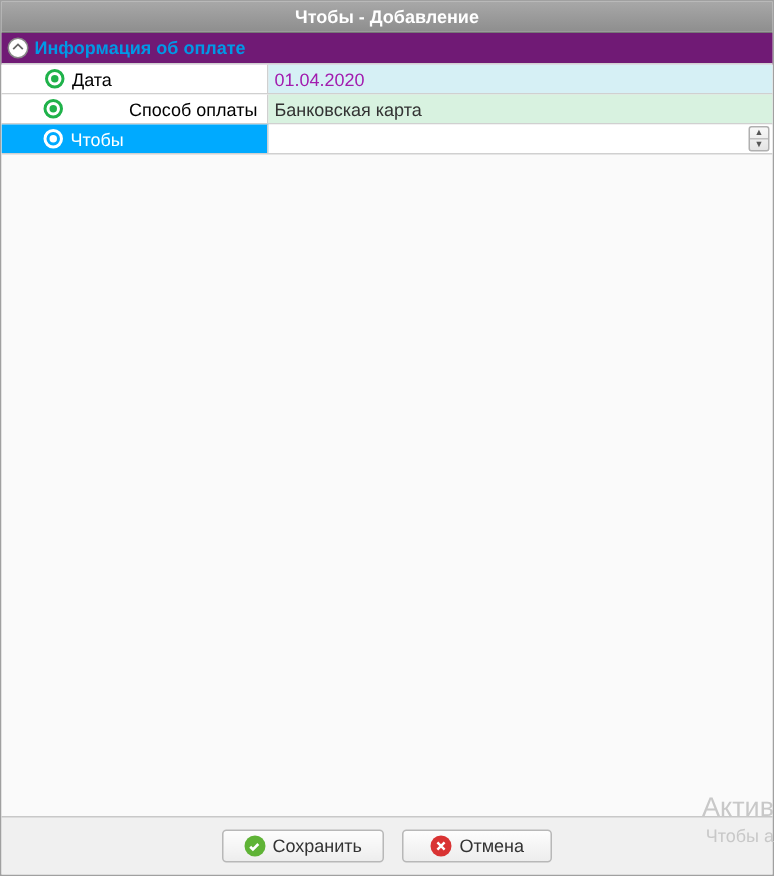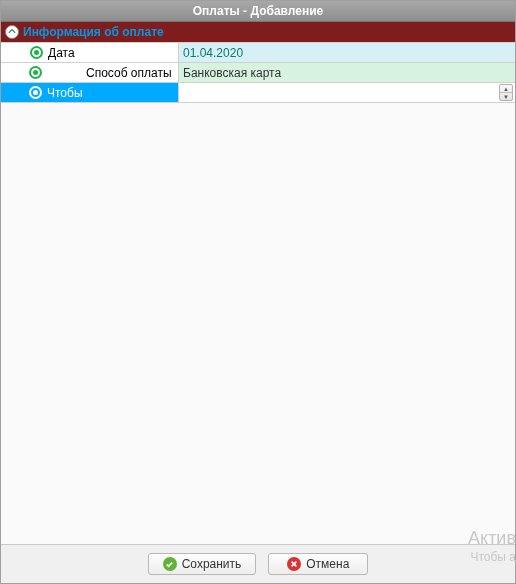--- a/index.html
+++ b/index.html
@@ -25,21 +25,21 @@
       font-weight: bold;
       text-align: center;
       padding: 3px 0;
       font-size: 12px;
       border-bottom: 1px solid #777;
     }
     .section-header {
       display: flex;
       align-items: center;
       padding: 3px 4px;
-      background: #7f1d1d;
+      background: #701a75;
       border-bottom: 1px solid #d0d0d0;
     }
     .expand-icon {
       width: 14px;
       height: 14px;
       border: 1px solid #888;
       border-radius: 50%;
       display: flex;
       align-items: center;
       justify-content: center;
@@ -71,21 +71,21 @@
       gap: 5px;
     }
     .value-cell {
       flex: 1;
       display: flex;
       align-items: center;
       padding: 0 4px;
       position: relative;
     }
     .row-0 .label-cell { background: #fff; padding-left: 29px; }
-    .row-0 .value-cell { background: #d6f0f5; color: #0f766e; }
+    .row-0 .value-cell { background: #d6f0f5; color: #a21caf; }
     .row-1 .label-cell { background: #fff; gap: 44px; }
     .row-1 .value-cell { background: #d8f2e0; color: #333; }
     .row-2 .label-cell { background: #00aaff; color: #fff; }
     .row-2 .value-cell { background: #fff; color: #333; }
     .req-icon {
       width: 13px;
       height: 13px;
       border-radius: 50%;
       display: flex;
       align-items: center;
@@ -185,21 +185,21 @@
       font-family: "Segoe UI", Arial, sans-serif;
     }
     .watermark .sub { font-size: 12px; }
   </style>
 </head>
 <body>
 
 <div class="window">
 
   <div class="titlebar">
-    <span>Оплаты - Добавление</span>
+    <span>Чтобы - Добавление</span>
   </div>
 
   <div class="section-header">
     <span class="expand-icon">
       <svg width="8" height="8" viewBox="0 0 10 10">
           <path d="M1 6 L5 2 L9 6" fill="none" stroke="#666" stroke-width="1.5"></path>
         </svg>
     </span>
     <span class="section-title">Информация об оплате</span>
   </div>

